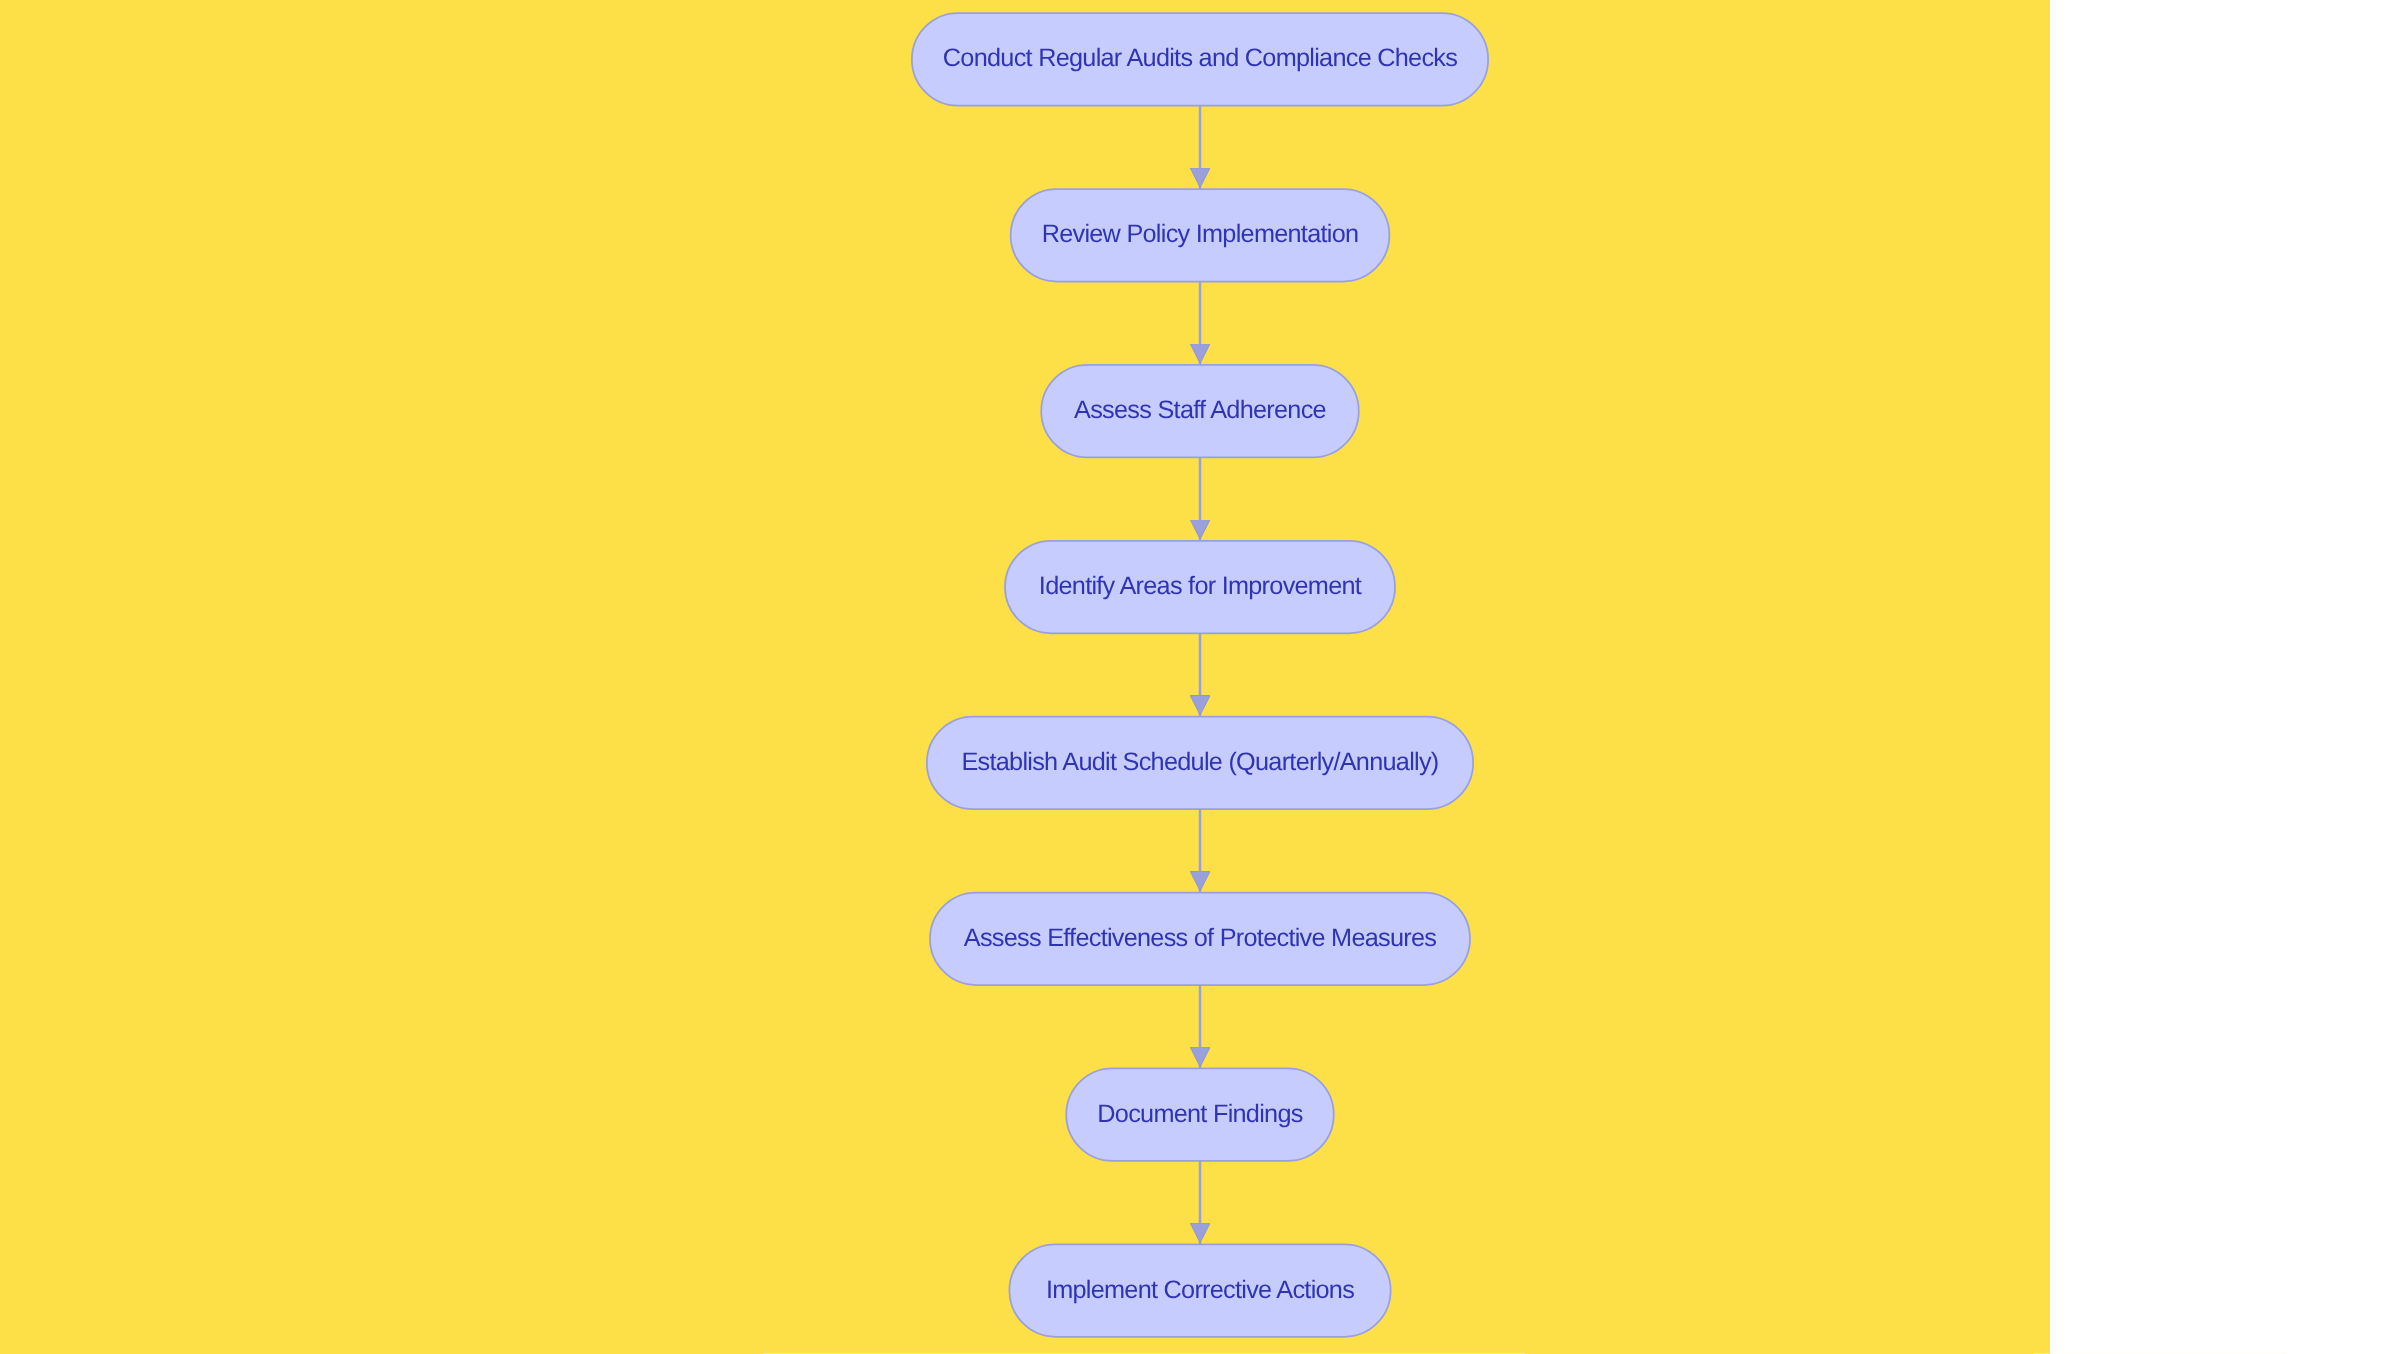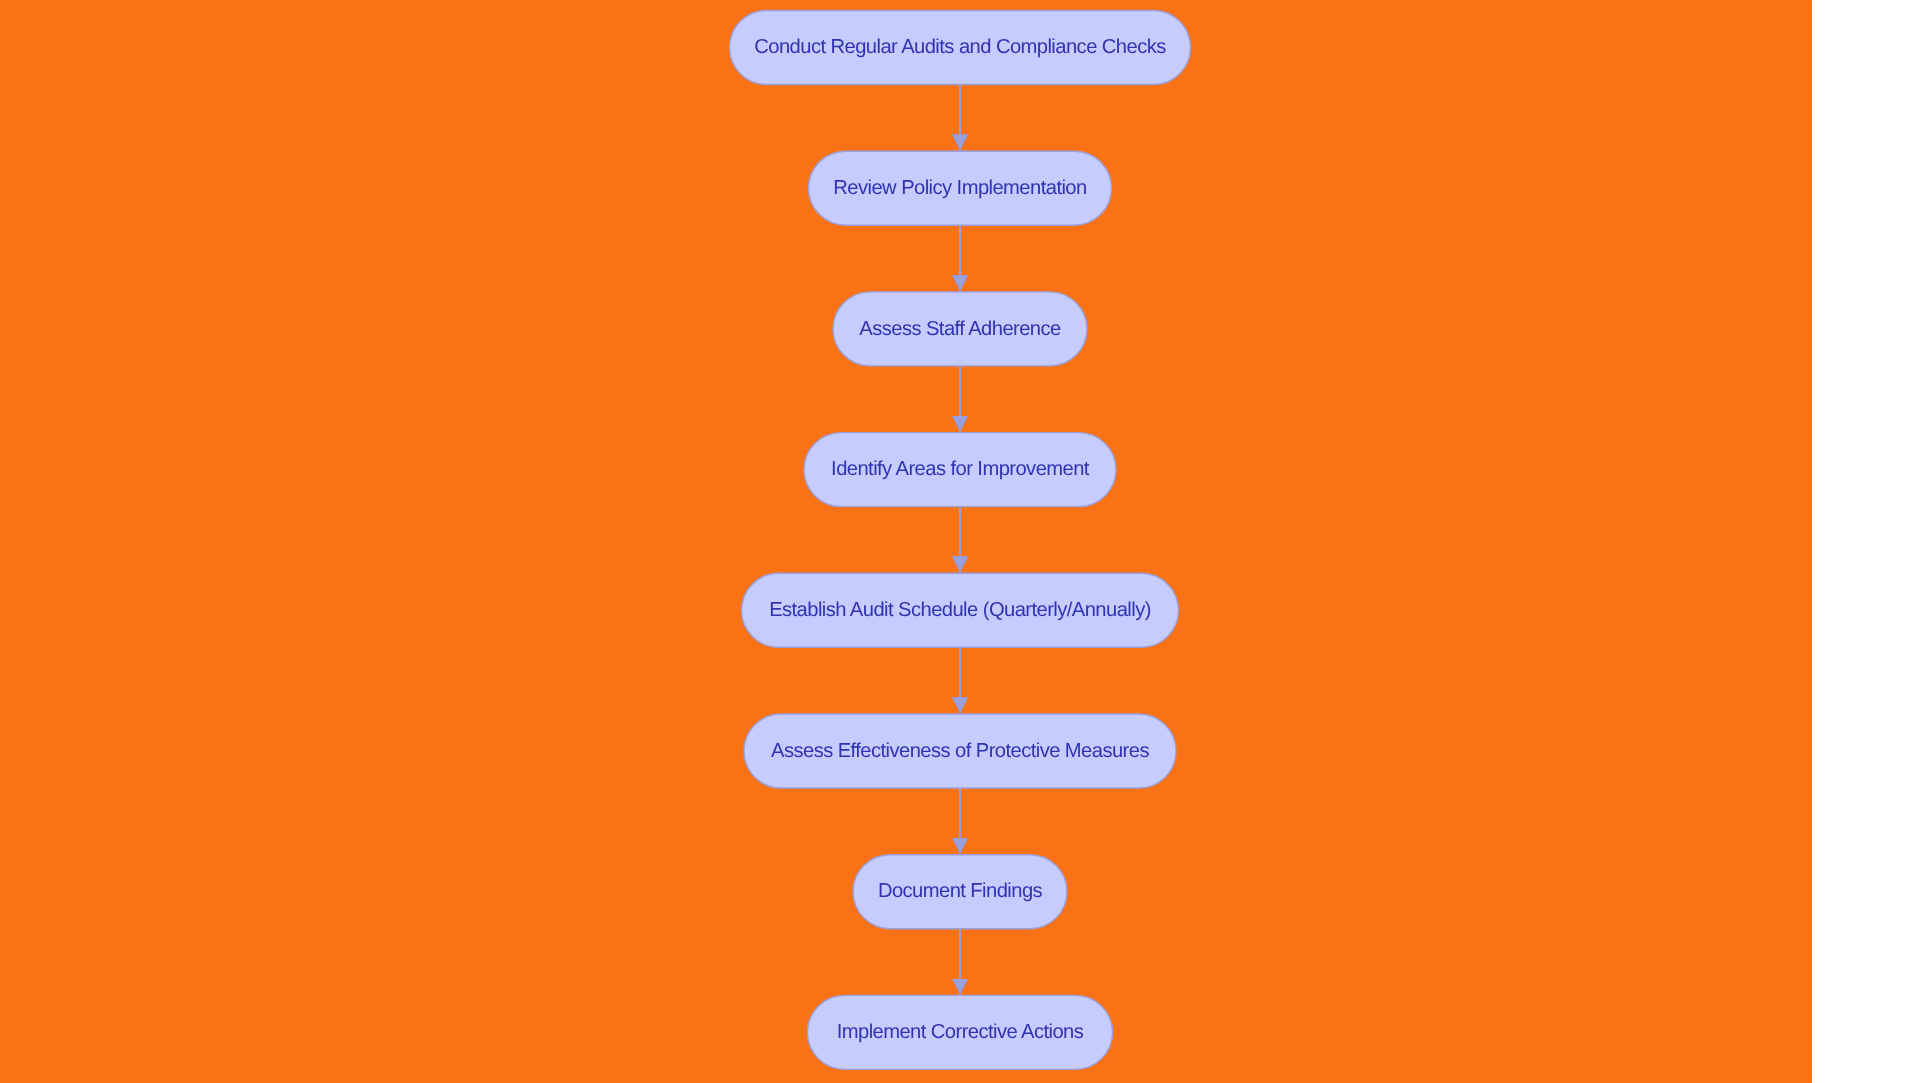--- a/index.html
+++ b/index.html
@@ -1,21 +1,21 @@
 <!DOCTYPE html>
 <html><head>
 <meta charset="utf-8">
 <title>Flowchart</title>
 <style>
   html,body{margin:0;padding:0;background:#ffffff;}
   body{
     width:1920px;height:1083px;overflow:hidden;
     font-family:"Liberation Sans",sans-serif;
   }
-  #flow-canvas{position:relative;width:1812px;height:1083px;background:#f97316;}
+  #flow-canvas{position:relative;width:1640px;height:1083px;background:#fde047;}
   #flow-svg{display:block;width:1920px;height:1083px;}
 
   .node-shape{
     fill:#c6ccfd;
     stroke:#9aa0dd;
     stroke-width:1.4;
   }
   .node-label{
     fill:#3034b2;
     will-change:transform;

